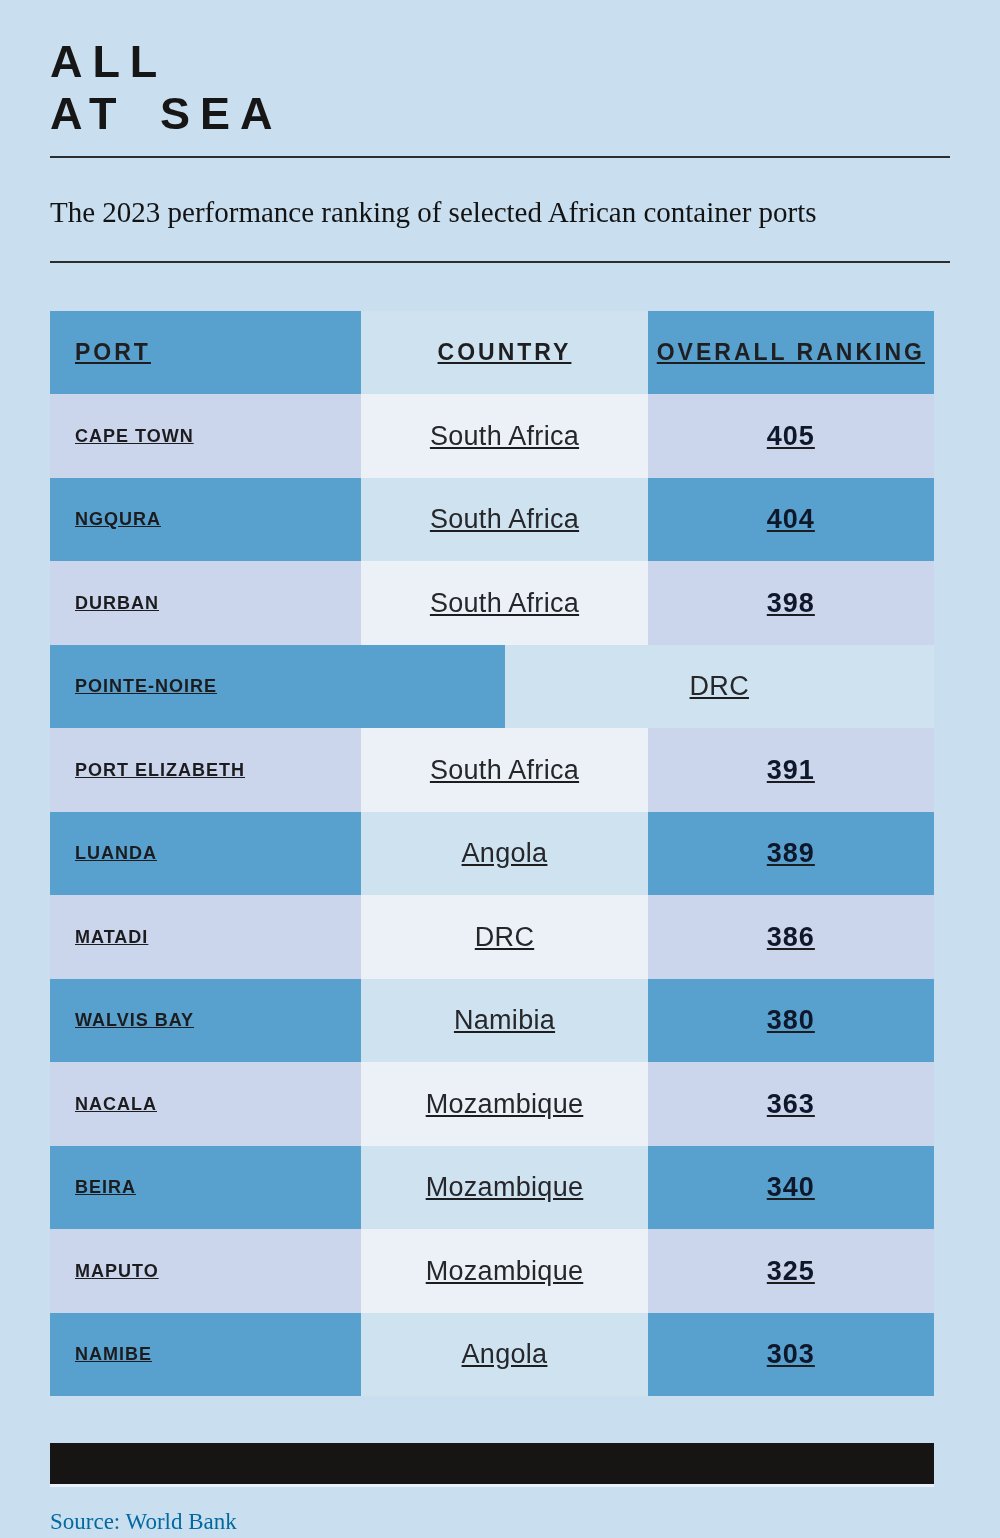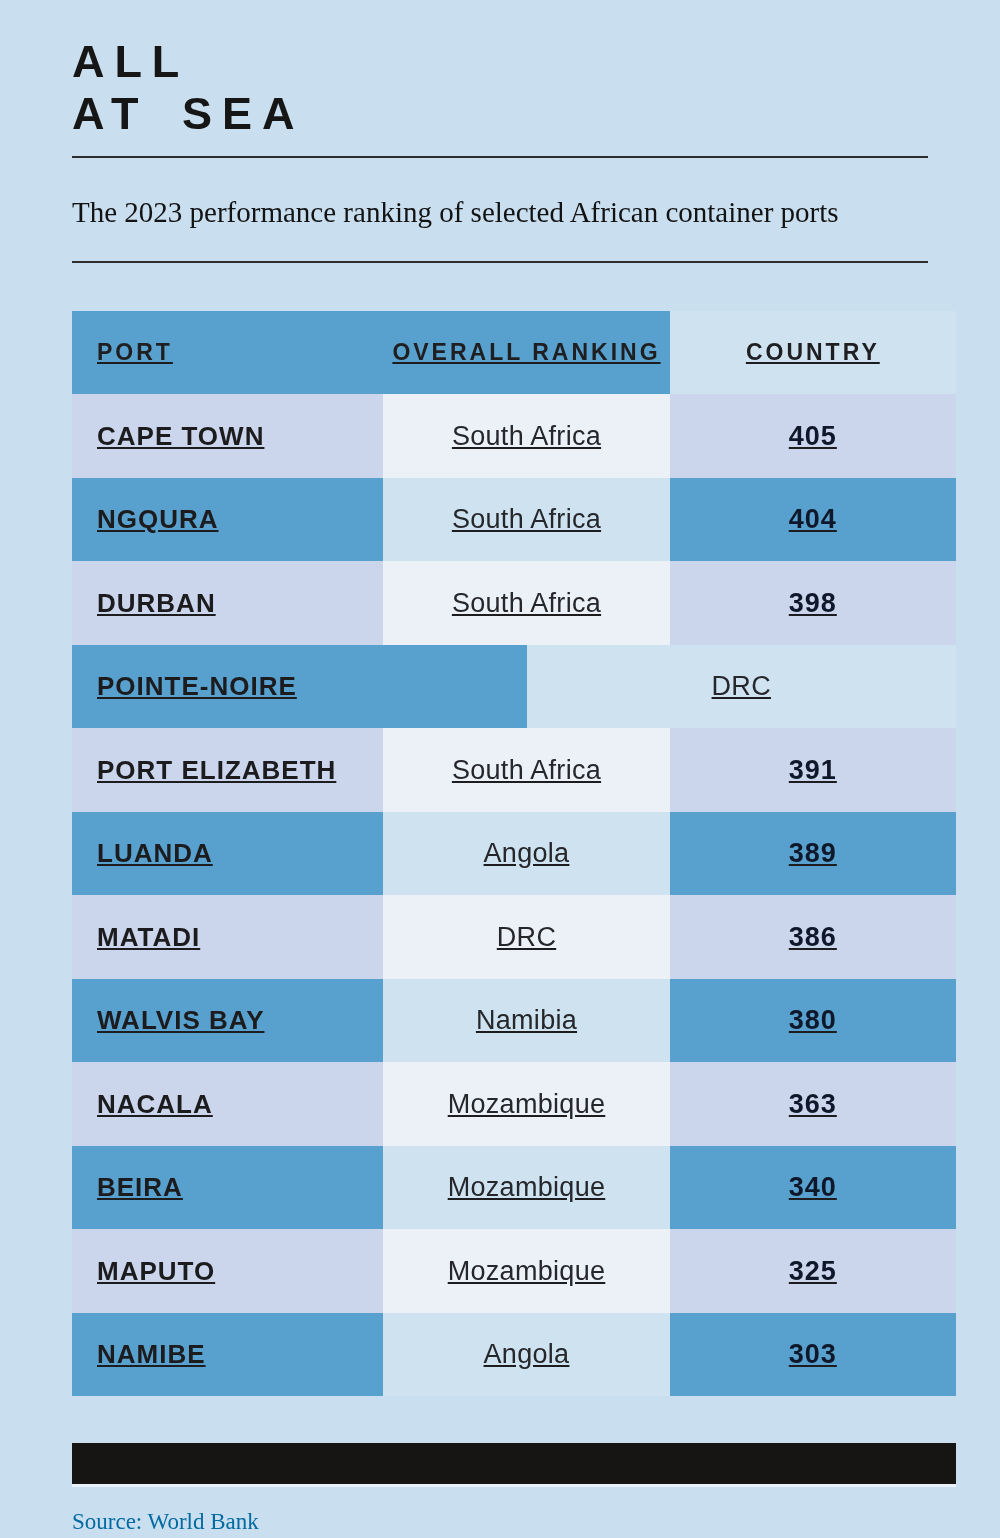--- a/index.html
+++ b/index.html
@@ -9,21 +9,21 @@
     --mid-dark:#cee2f0;
     --mid-light:#ecf1f8;
     --bar:#171513;
     --text:#1d1d20;
   }
   *{margin:0;padding:0;box-sizing:border-box;}
   html,body{background:var(--bg);}
   .page{
     width:1000px;height:1538px;
     background:var(--bg);
-    padding:0 72px;
+    padding:0 50px;
     font-family:"Liberation Sans","DejaVu Sans",sans-serif;
     color:var(--text);
     overflow:hidden;
   }
   .masthead{padding-top:36px;}
   .page-title{
     font-size:45px;
     font-weight:700;
     letter-spacing:0.22em;
     word-spacing:0.25em;
@@ -73,21 +73,21 @@
   .tone-light .c-port,.tone-light .c-rank{background:var(--row-light);}
   .tone-light .c-country{background:var(--mid-light);}
 
   .header-label{
     font-size:23px;
     font-weight:700;
     letter-spacing:3px;
     color:#1f1f22;
   }
   .port-label{
-    font-size:26px;
+    font-size:18px;
     font-weight:700;
     letter-spacing:1px;
     color:#1c1c1f;
   }
   .country-label{
     font-size:27px;
     font-weight:400;
     letter-spacing:0.3px;
     color:#26272b;
   }
@@ -124,26 +124,26 @@
     <hr class="rule rule-top">
     <div class="chart-subtitle">The 2023 performance ranking of selected African container ports</div>
     <hr class="rule">
   </div>
 
   <div class="ports-table">
     <div class="t-row header tone-dark">
       <div class="cell c-port">
         <span class="header-label">PORT</span>
       </div>
+      <div class="cell c-country">
+        <span class="header-label">COUNTRY</span>
+      </div>
       <div class="cell c-rank">
         <span class="header-label">OVERALL RANKING</span>
       </div>
-      <div class="cell c-country">
-        <span class="header-label">COUNTRY</span>
-      </div>
     </div>
     <div id="table-body">
         <div class="t-row tone-light">
           <div class="cell c-port">
             <span class="port-label">CAPE TOWN</span>
           </div>
           <div class="cell c-country">
             <span class="country-label">South Africa</span>
           </div>
           <div class="cell c-rank">

